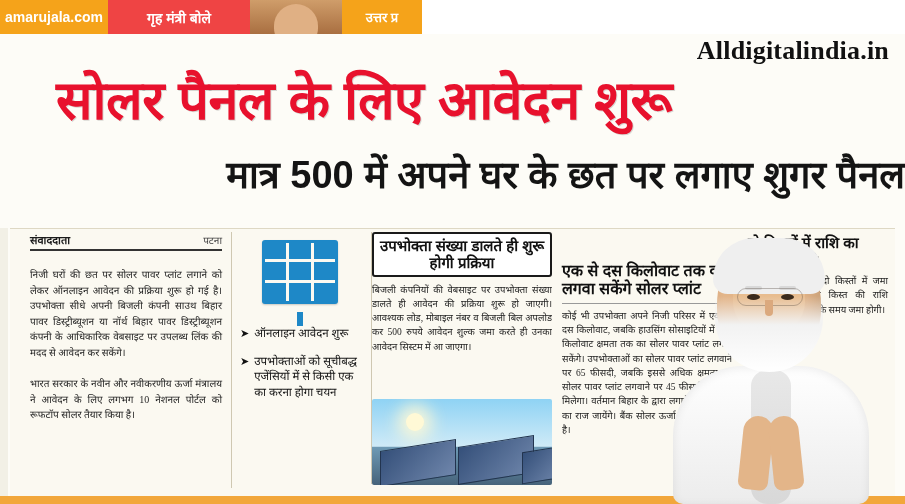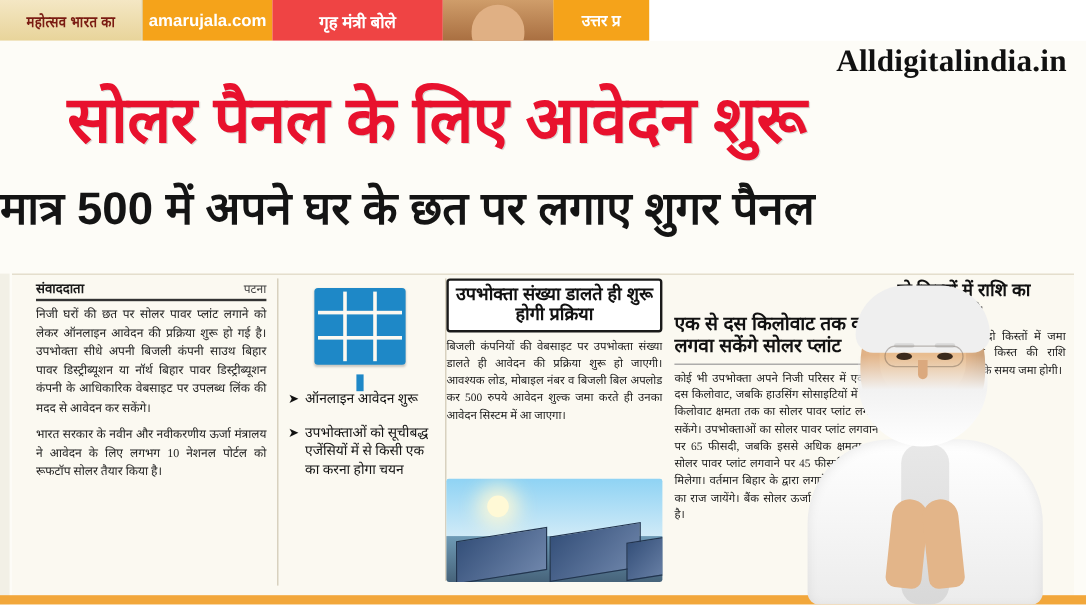--- a/index.html
+++ b/index.html
@@ -132,21 +132,21 @@
     letter-spacing: -0.5px;
     line-height: 1.05;
     text-shadow: 1px 1px 0 rgba(0,0,0,.15);
   }
 
   
   .subhead {
     position: absolute;
     left: 0; top: 155px;
     width: 905px;
-    text-align: left;
+    text-align: right;
     color: #141414;
     font-size: 38px;
     font-weight: bold;
     font-family: "Liberation Sans", sans-serif;
     line-height: 1.1;
   }
 
   
   .paper {
     position: absolute;
@@ -180,21 +180,21 @@
     font-size: 10px;
     color: #444;
   }
   .c1-body {
     font-size: 10px;
     line-height: 1.55;
     color: #1f1f1f;
     text-align: justify;
     font-family: "Liberation Serif", serif;
   }
-  .c1-body p { margin: 4px 0 7px 0; }
+  .c1-body p { margin: 16px 0 7px 0; }
   .col1::after {
     content: "";
     position: absolute;
     right: -10px; top: 0;
     width: 1px; height: 100%;
     background: #cfc8b2;
   }
 
   
   .col2 {
@@ -448,23 +448,20 @@
     width: 8px; height: 276px;
     background: #f2f0e6;
   }
 </style>
 </head>
 <body>
 
 <div id="page">
 
   <div class="ticker">
-    <div class="tk-logo">
-      <span>महोत्सव भारत का</span>
-    </div>
     <div class="tk-brand">
       <span>amarujala.com</span>
     </div>
     <div class="tk-green">
       <span>गृह मंत्री बोले</span>
     </div>
     <div class="tk-photo"></div>
     <div class="tk-right">
       <span>उत्तर प्र</span>
     </div>

